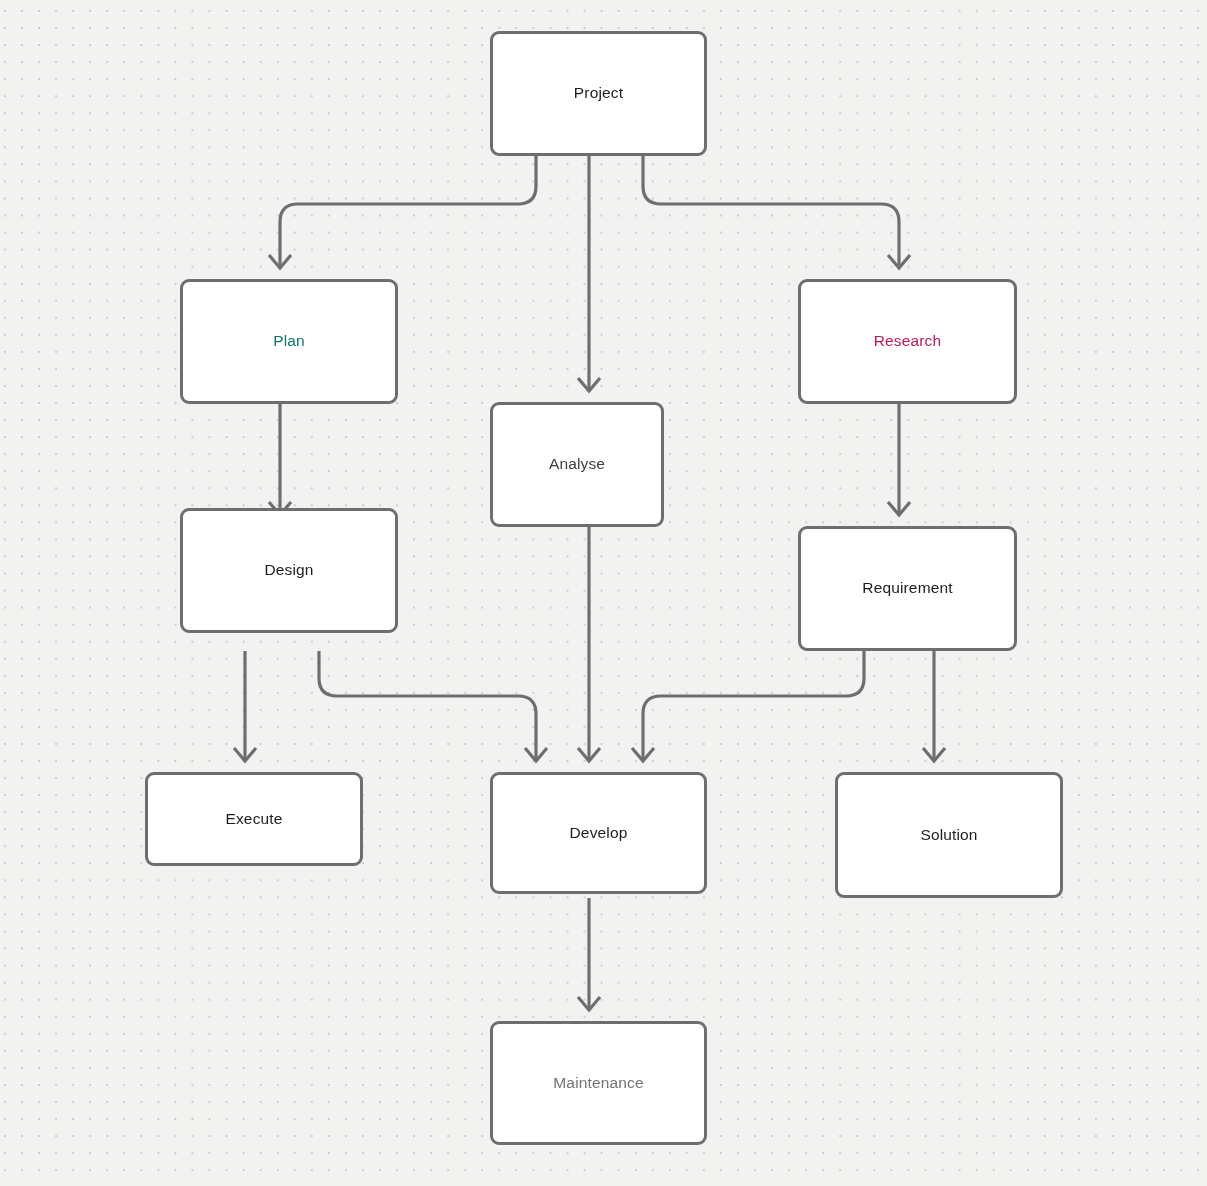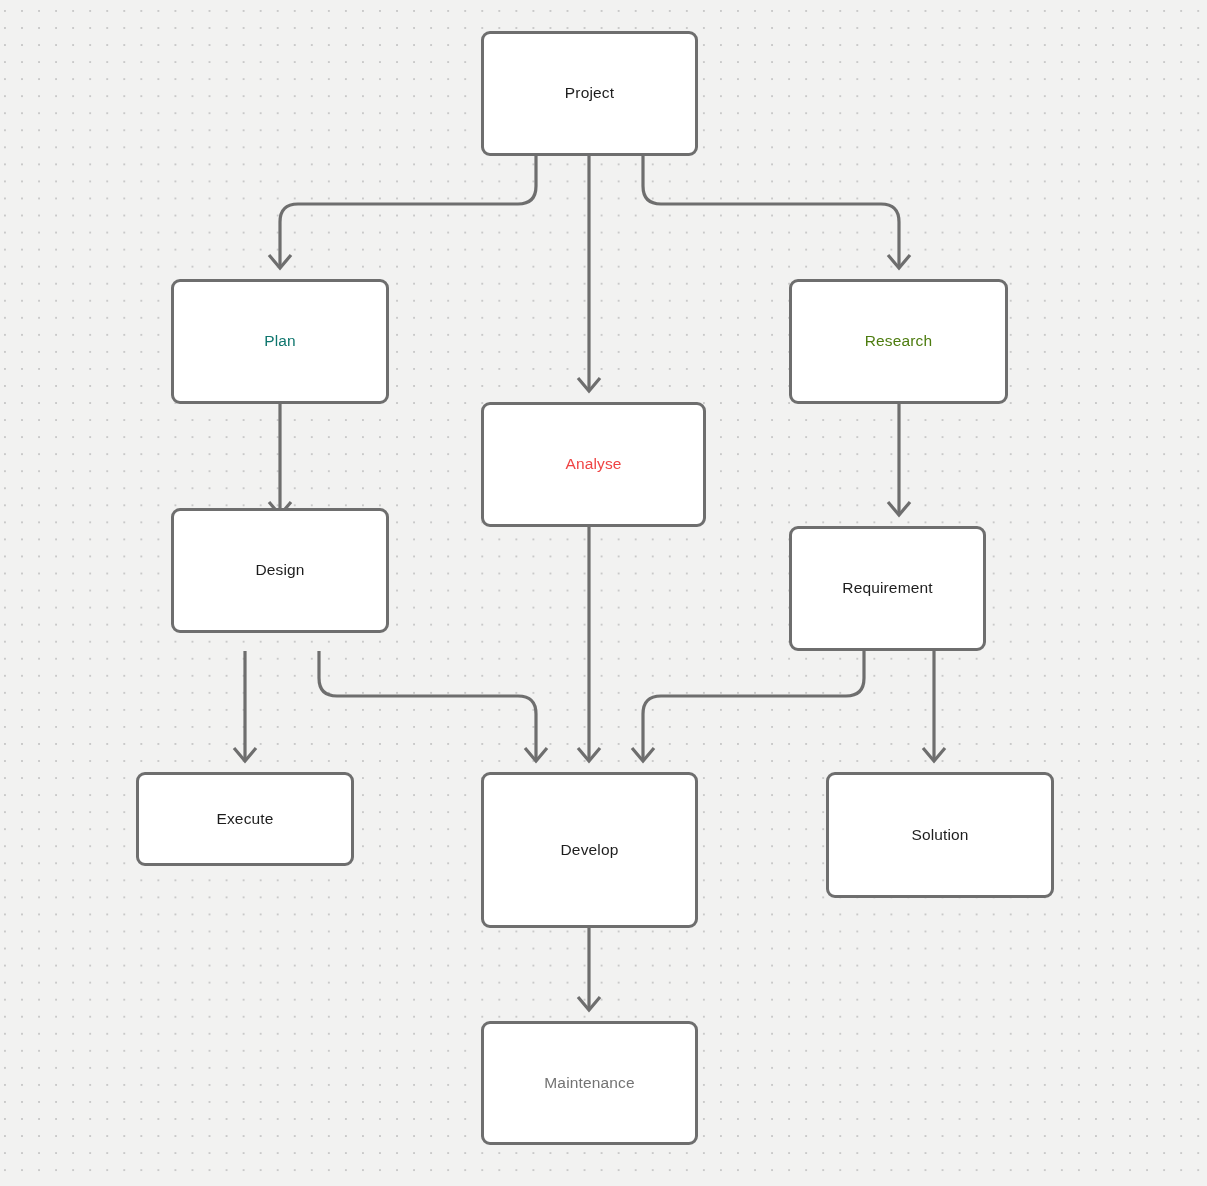--- a/index.html
+++ b/index.html
@@ -34,20 +34,21 @@
     background: #ffffff;
     border: 3px solid #6e6e6e;
     border-radius: 9px;
     display: flex;
     align-items: center;
     justify-content: center;
     color: #1d1d1d;
     font-size: 15.5px;
     font-family: "Liberation Sans", sans-serif;
     letter-spacing: 0.15px;
+    margin-left: 9px;
   }
   .node-label {
     display: block;
     text-align: center;
     line-height: 1.2;
   }
 </style>
 </head>
 <body>
 
@@ -82,36 +83,36 @@
       </g>
   </svg>
 
   <div id="node-layer">
       <div class="node" style="left: 481px; top: 31px; width: 217px; height: 125px; background: rgb(255, 255, 255); border-color: rgb(110, 110, 110); color: rgb(29, 29, 29);">
         <span class="node-label">Project</span>
       </div>
       <div class="node" style="left: 171px; top: 279px; width: 218px; height: 125px; background: rgb(255, 255, 255); border-color: rgb(110, 110, 110); color: #0f766e;">
         <span class="node-label">Plan</span>
       </div>
-      <div class="node" style="left: 481px; top: 402px; width: 225px; height: 125px; background: rgb(255, 255, 255); border-color: rgb(110, 110, 110); color: #ef4444;">
+      <div class="node" style="left: 481px; top: 402px; width: 174px; height: 125px; background: rgb(255, 255, 255); border-color: rgb(110, 110, 110); color: #404040;">
         <span class="node-label">Analyse</span>
       </div>
-      <div class="node" style="left: 789px; top: 279px; width: 219px; height: 125px; background: rgb(255, 255, 255); border-color: rgb(110, 110, 110); color: #4d7c0f;">
+      <div class="node" style="left: 789px; top: 279px; width: 219px; height: 125px; background: rgb(255, 255, 255); border-color: rgb(110, 110, 110); color: #be185d;">
         <span class="node-label">Research</span>
       </div>
       <div class="node" style="left: 171px; top: 508px; width: 218px; height: 125px; background: rgb(255, 255, 255); border-color: rgb(110, 110, 110); color: rgb(29, 29, 29);">
         <span class="node-label">Design</span>
       </div>
-      <div class="node" style="left: 789px; top: 526px; width: 197px; height: 125px; background: rgb(255, 255, 255); border-color: rgb(110, 110, 110); color: rgb(29, 29, 29);">
+      <div class="node" style="left: 789px; top: 526px; width: 219px; height: 125px; background: rgb(255, 255, 255); border-color: rgb(110, 110, 110); color: rgb(29, 29, 29);">
         <span class="node-label">Requirement</span>
       </div>
       <div class="node" style="left: 136px; top: 772px; width: 218px; height: 94px; background: rgb(255, 255, 255); border-color: rgb(110, 110, 110); color: rgb(29, 29, 29);">
         <span class="node-label">Execute</span>
       </div>
-      <div class="node" style="left: 481px; top: 772px; width: 217px; height: 156px; background: rgb(255, 255, 255); border-color: rgb(110, 110, 110); color: rgb(29, 29, 29);">
+      <div class="node" style="left: 481px; top: 772px; width: 217px; height: 122px; background: rgb(255, 255, 255); border-color: rgb(110, 110, 110); color: rgb(29, 29, 29);">
         <span class="node-label">Develop</span>
       </div>
       <div class="node" style="left: 826px; top: 772px; width: 228px; height: 126px; background: rgb(255, 255, 255); border-color: rgb(110, 110, 110); color: rgb(29, 29, 29);">
         <span class="node-label">Solution</span>
       </div>
       <div class="node" style="left: 481px; top: 1021px; width: 217px; height: 124px; background: rgb(255, 255, 255); border-color: rgb(110, 110, 110); color: #737373;">
         <span class="node-label">Maintenance</span>
       </div>
     </div>
 

